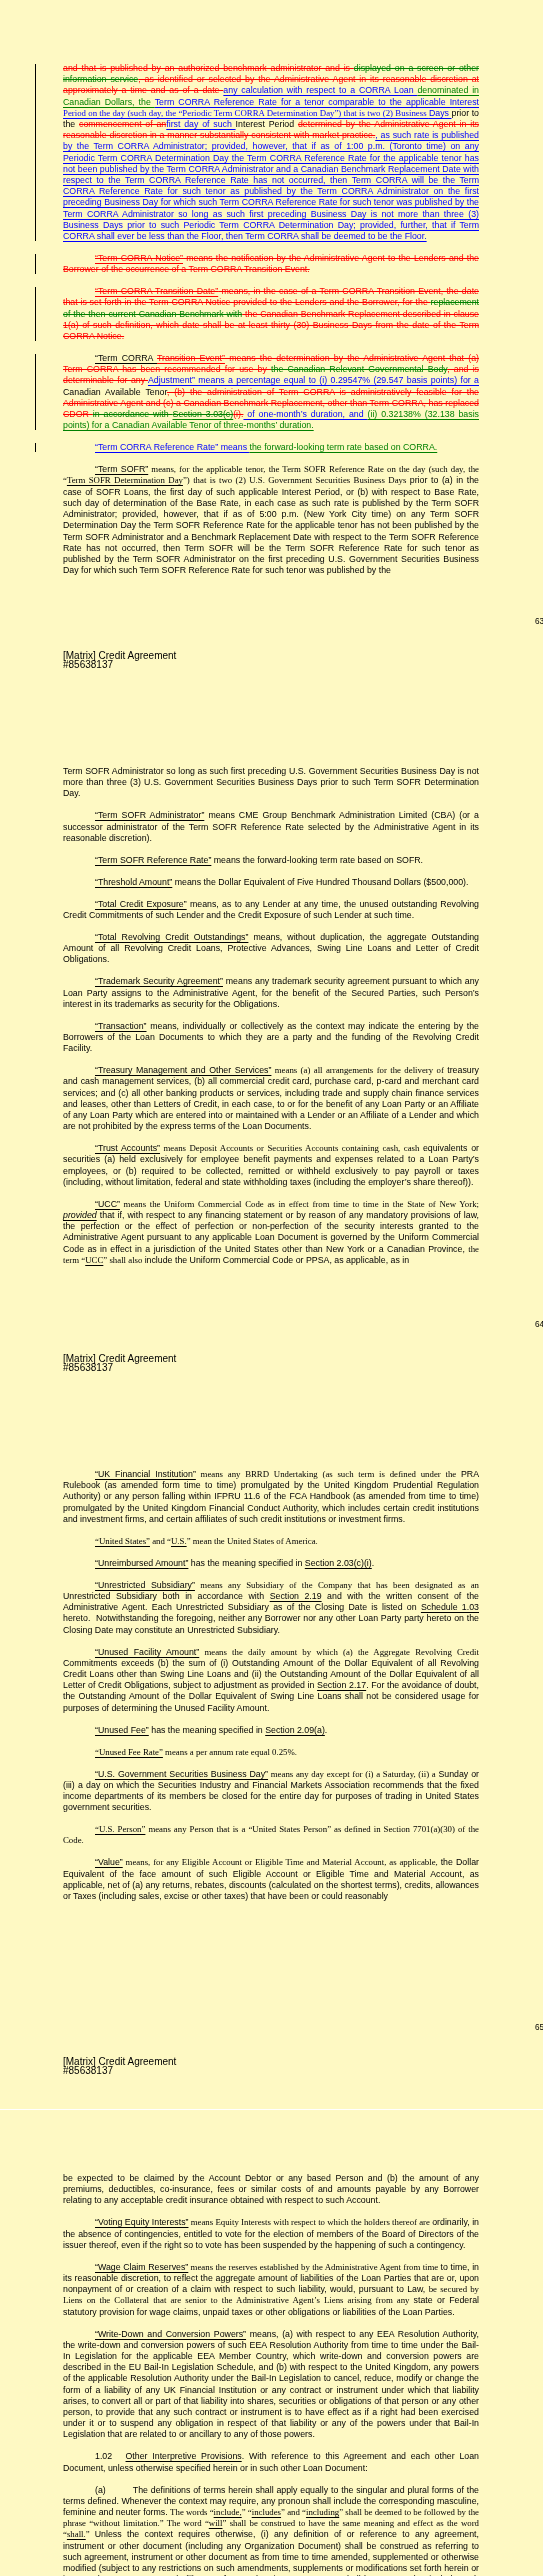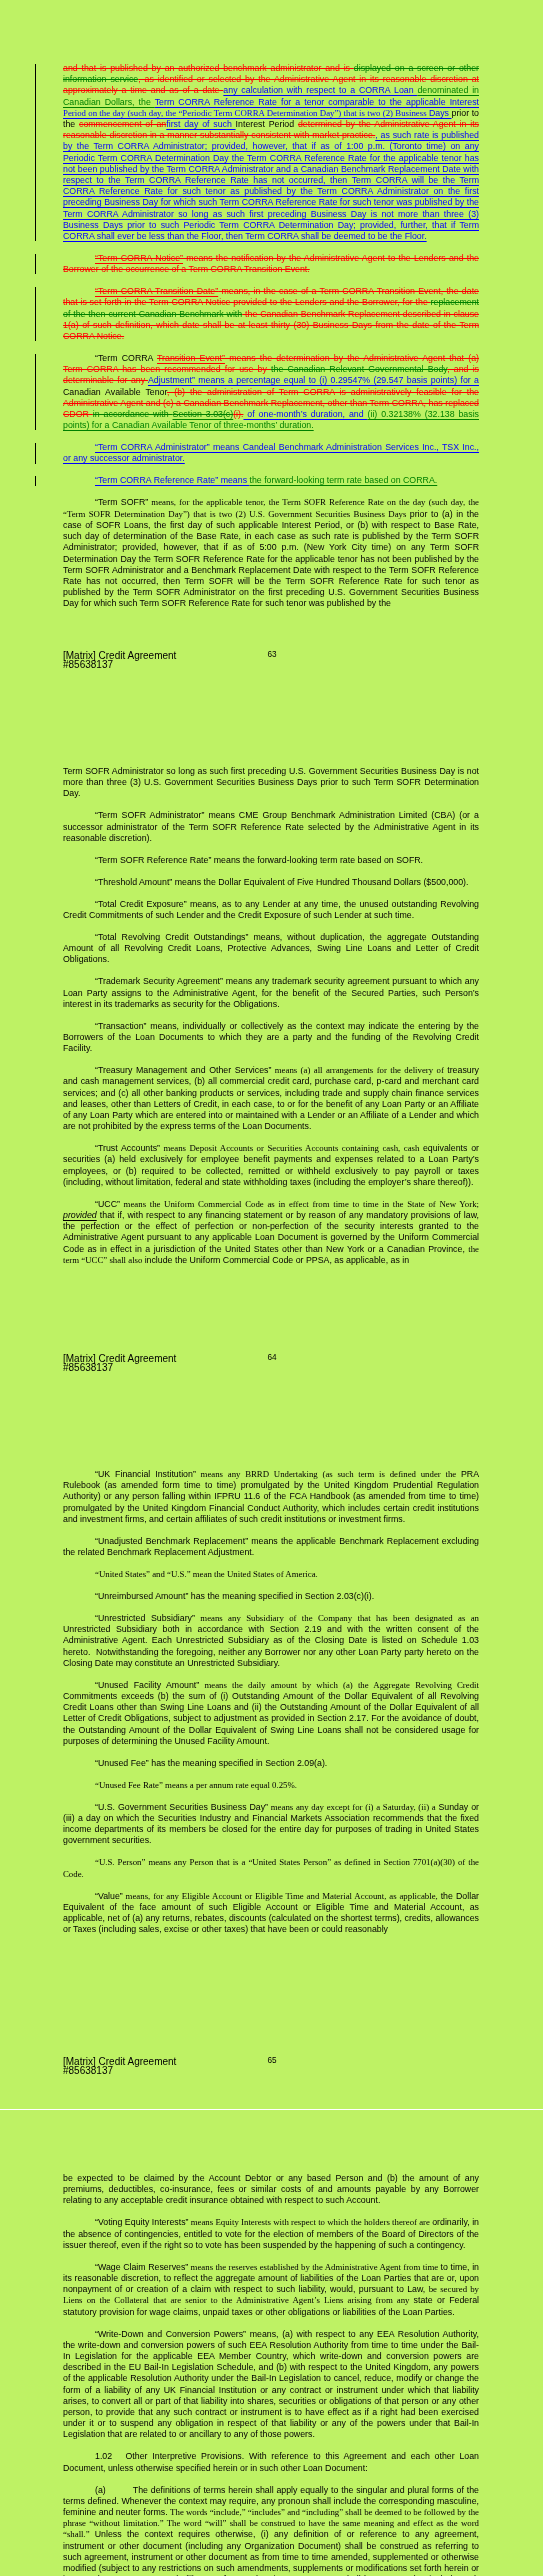--- a/index.html
+++ b/index.html
@@ -1,50 +1,49 @@
 <!DOCTYPE html>
 <html style="font-size:8.2px"><head>
 <meta charset="utf-8">
 <style>
   html,body{margin:0;padding:0;background:#ffffff;}
   body{width:544px;height:2813px;position:relative;font-family:"Liberation Sans","DejaVu Sans",sans-serif;}
   #doc-root{position:absolute;top:0;left:0;width:544px;height:2813px;background:#ffffff;}
-  .page{position:absolute;left:0;width:544px;height:703px;background:#bef264;overflow:hidden;}
+  .page{position:absolute;left:0;width:544px;height:703px;background:#fef9c3;overflow:hidden;}
   .content{position:absolute;left:63px;top:63px;width:416px;}
   .para{font-size:8.8px;line-height:11.2px;text-align:justify;margin:0 0 10.8px 0;color:#000;position:relative;}
   .para.indent{text-indent:32px;}
   .bar{position:absolute;left:-28px;top:1px;bottom:1px;width:1px;background:#000;}
   .bar.line2{top:13.4px;bottom:auto;height:7.7px;}
   .run{text-underline-offset:1.5px;text-decoration-thickness:0.5px;}
   .k{color:#000000;}
-  .ku{color:#000000;}
+  .ku{color:#000000;text-decoration:underline;}
   .kui{color:#000000;text-decoration:underline;font-style:italic;}
   .r{color:#ff0000;text-decoration:line-through;}
   .ru{color:#ff0000;text-decoration:underline line-through;}
   .g{color:#008000;text-decoration:underline;}
   .gs{color:#008000;text-decoration:line-through;}
   .gsu{color:#008000;text-decoration:underline line-through;}
   .b{color:#0000ff;text-decoration:underline;}
   .sf{font-family:"Liberation Serif","DejaVu Serif",serif;}
   .gap26{display:inline-block;width:13.4px;}
   .gap52{display:inline-block;width:27px;}
-  .pagenum{position:absolute;top:650px;left:0;width:100%;text-align:center;font-size:8.2px;color:#000;}
+  .pagenum{position:absolute;top:617px;left:0;width:100%;text-align:right;font-size:8.2px;color:#000;}
   .pagefoot{position:absolute;top:651px;left:63px;font-size:10px;line-height:9px;color:#000;}
 </style>
 </head>
 <body>
 
 <div id="doc-root">
     <div class="page" style="top: 0px;">
       <div class="content">
         <div class="para"><span class="bar"></span><span class="run r">and that is published by an authorized benchmark administrator and is </span><span class="run gs">displayed on a screen or other information service</span><span class="run r">, as identified or selected by the Administrative Agent in its reasonable discretion at approximately a time and as of a date </span><span class="run b">any calculation with respect to a CORRA Loan </span><span class="run g">denominated in Canadian Dollars, the </span><span class="run b">Term CORRA Reference Rate for a tenor comparable to the applicable Interest </span><span class="run b sf">Period on the day (such day, the “Periodic Term CORRA Determination Day”) that is two (2) Business </span><span class="run b">Days </span><span class="run k">prior to the </span><span class="run r">commencement of an</span><span class="run b">first day of such </span><span class="run k">Interest Period </span><span class="run r">determined by the Administrative Agent in its reasonable discretion in a manner substantially consistent with market practice.</span><span class="run b">, as such rate is published by the Term CORRA Administrator; provided, however, that if as of 1:00 p.m. (Toronto time) on any Periodic Term CORRA Determination Day the Term CORRA Reference Rate for the applicable tenor has not been published by the Term CORRA Administrator and a Canadian Benchmark Replacement Date with respect to the Term CORRA Reference Rate has not occurred, then Term CORRA will be the Term CORRA Reference Rate for such tenor as published by the Term CORRA Administrator on the first preceding Business Day for which such Term CORRA Reference Rate for such tenor was published by the Term CORRA Administrator so long as such first preceding Business Day is not more than three (3) Business Days prior to such Periodic Term CORRA Determination Day; provided, further, that if Term CORRA shall ever be less than the Floor, then Term CORRA shall be deemed to be the Floor.</span></div>
         <div class="para indent"><span class="bar"></span><span class="run ru">“Term CORRA Notice”</span><span class="run r"> means the notification by the Administrative Agent to the Lenders and the Borrower of the occurrence of a Term CORRA Transition Event.</span></div>
         <div class="para indent"><span class="bar"></span><span class="run ru">“Term CORRA Transition Date”</span><span class="run r"> means, in the case of a Term CORRA Transition Event, the date that is set forth in the Term CORRA Notice provided to the Lenders and the Borrower, for the </span><span class="run gs">replacement of the then-current Canadian Benchmark with</span><span class="run r"> the Canadian Benchmark Replacement described in clause 1(a) of such definition, which date shall be at least thirty (30) Business Days from the date of the Term CORRA Notice.</span></div>
         <div class="para indent"><span class="bar"></span><span class="run ku">“Term CORRA </span><span class="run ru">Transition Event”</span><span class="run r"> means the determination by the Administrative Agent that (a) Term CORRA has been recommended for use by </span><span class="run gs">the Canadian Relevant Governmental Body</span><span class="run r">, and is determinable for any </span><span class="run b">Adjustment” means a percentage equal to (i) 0.29547% (29.547 basis points) for a </span><span class="run k">Canadian Available Tenor</span><span class="run r">, (b) the administration of Term CORRA is administratively feasible for the Administrative Agent and (c) a Canadian Benchmark Replacement, other than Term CORRA, has replaced CDOR </span><span class="run gs">in accordance with </span><span class="run gsu">Section 3.03(c)</span><span class="run r">(i).</span><span class="run b"> of one-month’s duration, and </span><span class="run g">(ii) 0.32138% (32.138 basis points) for a Canadian Available Tenor of three-months’ duration.</span></div>
-        <div class="para indent"><span class="bar"></span><span class="run b">“Term CORRA Administrator” means Candeal Benchmark Administration Services Inc., TSX Inc., or any successor administrator.</span></div>
         <div class="para indent"><span class="bar"></span><span class="run b">“Term CORRA Reference Rate” means </span><span class="run g">the forward-looking term rate based on CORRA.</span></div>
         <div class="para indent"><span class="run ku">“Term SOFR”</span><span class="run k sf"> means, for the applicable tenor, the Term SOFR Reference Rate on the day (such day, the “</span><span class="run ku sf">Term SOFR Determination Day</span><span class="run k sf">”) that is two (2) U.S. Government Securities Business Days </span><span class="run k">prior to (a) in the case of SOFR Loans, the first day of such applicable Interest Period, or (b) with respect to Base Rate, such day of determination of the Base Rate, in each case as such rate is published by the Term SOFR Administrator; provided, however, that if as of 5:00 p.m. (New York City time) on any Term SOFR Determination Day the Term SOFR Reference Rate for the applicable tenor has not been published by the Term SOFR Administrator and a Benchmark Replacement Date with respect to the Term SOFR Reference Rate has not occurred, then Term SOFR will be the Term SOFR Reference Rate for such tenor as published by the Term SOFR Administrator on the first preceding U.S. Government Securities Business Day for which such Term SOFR Reference Rate for such tenor was published by the</span></div>
       </div>
       <div class="pagenum">63</div>
       <div class="pagefoot">
         <div>[Matrix] Credit Agreement</div>
         <div>#85638137</div>
       </div>
     </div>
     <div class="page" style="top: 703px;">
@@ -63,21 +62,20 @@
       </div>
       <div class="pagenum">64</div>
       <div class="pagefoot">
         <div>[Matrix] Credit Agreement</div>
         <div>#85638137</div>
       </div>
     </div>
     <div class="page" style="top: 1406px;">
       <div class="content">
         <div class="para indent"><span class="run ku">“UK Financial Institution”</span><span class="run k sf"> means any BRRD Undertaking (as such term is defined under the </span><span class="run k">PRA Rulebook (as amended form time to time) promulgated by the United Kingdom Prudential Regulation Authority) or any person falling within IFPRU 11.6 of the FCA Handbook (as amended from time to time) promulgated by the United Kingdom Financial Conduct Authority, which includes certain credit institutions and investment firms, and certain affiliates of such credit institutions or investment firms.</span></div>
-        <div class="para indent"><span class="run ku">“Unadjusted Benchmark Replacement”</span><span class="run k"> means the applicable Benchmark Replacement excluding the related Benchmark Replacement Adjustment.</span></div>
         <div class="para indent sf"><span class="run ku">“United States”</span><span class="run k"> and “</span><span class="run ku">U.S.</span><span class="run k">” mean the United States of America.</span></div>
         <div class="para indent"><span class="run ku">“Unreimbursed Amount”</span><span class="run k"> has the meaning specified in </span><span class="run ku">Section 2.03(c)(i)</span><span class="run k">.</span></div>
         <div class="para indent"><span class="run ku">“Unrestricted Subsidiary”</span><span class="run k sf"> means any Subsidiary of the Company that has been designated as an </span><span class="run k">Unrestricted Subsidiary both in accordance with </span><span class="run ku">Section 2.19</span><span class="run k"> and with the written consent of the Administrative Agent. Each Unrestricted Subsidiary as of the Closing Date is listed on </span><span class="run ku">Schedule 1.03</span><span class="run k"> hereto.&nbsp; Notwithstanding the foregoing, neither any Borrower nor any other Loan Party party hereto on the Closing Date may constitute an Unrestricted Subsidiary.</span></div>
         <div class="para indent"><span class="run ku">“Unused Facility Amount”</span><span class="run k sf"> means the daily amount by which (a) the Aggregate Revolving Credit </span><span class="run k">Commitments exceeds (b) the sum of (i) Outstanding Amount of the Dollar Equivalent of all Revolving Credit Loans other than Swing Line Loans and (ii) the Outstanding Amount of the Dollar Equivalent of all Letter of Credit Obligations, subject to adjustment as provided in </span><span class="run ku">Section 2.17</span><span class="run k">. For the avoidance of doubt, the Outstanding Amount of the Dollar Equivalent of Swing Line Loans shall not be considered usage for purposes of determining the Unused Facility Amount.</span></div>
         <div class="para indent"><span class="run ku">“Unused Fee”</span><span class="run k"> has the meaning specified in </span><span class="run ku">Section 2.09(a)</span><span class="run k">.</span></div>
         <div class="para indent sf"><span class="run ku">“Unused Fee Rate”</span><span class="run k"> means a per annum rate equal 0.25%.</span></div>
         <div class="para indent"><span class="run ku">“U.S. Government Securities Business Day”</span><span class="run k sf"> means any day except for (i) a Saturday, (ii) a </span><span class="run k">Sunday or (iii) a day on which the Securities Industry and Financial Markets Association recommends that the fixed income departments of its members be closed for the entire day for purposes of trading in United States government securities.</span></div>
         <div class="para indent sf"><span class="run ku">“U.S. Person”</span><span class="run k"> means any Person that is a “United States Person” as defined in Section 7701(a)(30) of the Code.</span></div>
         <div class="para indent"><span class="run ku">“Value”</span><span class="run k sf"> means, for any Eligible Account or Eligible Time and Material Account, as applicable, </span><span class="run k">the Dollar Equivalent of the face amount of such Eligible Account or Eligible Time and Material Account, as applicable, net of (a) any returns, rebates, discounts (calculated on the shortest terms), credits, allowances or Taxes (including sales, excise or other taxes) that have been or could reasonably</span></div>
       </div>

